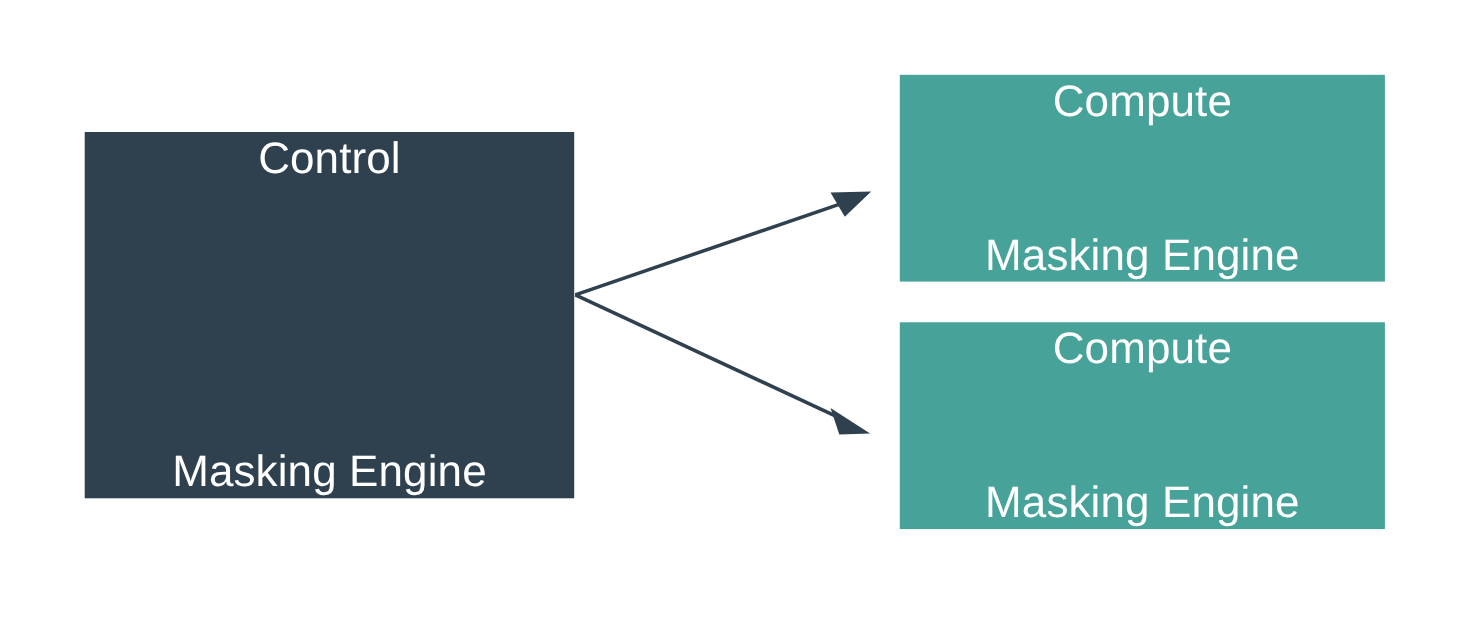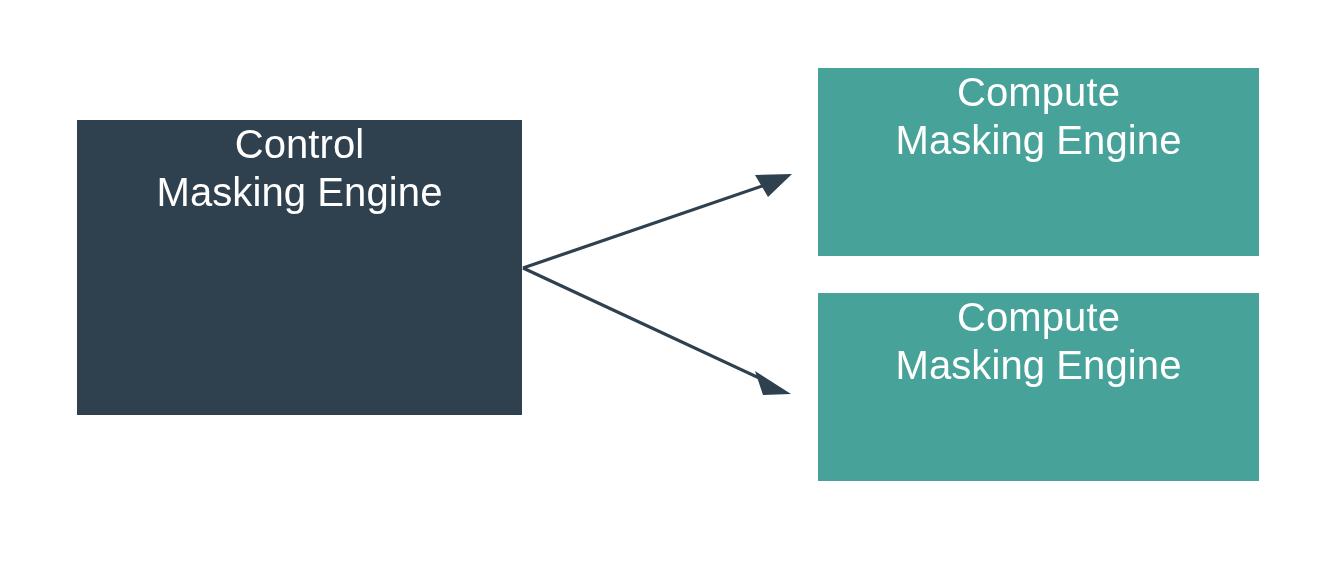--- a/index.html
+++ b/index.html
@@ -18,39 +18,39 @@
     height: 566px;
     background: #ffffff;
     overflow: hidden;
   }
   .node-box {
     position: absolute;
     box-sizing: border-box;
     display: flex;
     flex-direction: column;
     align-items: center;
-    justify-content: flex-start;
+    justify-content: space-between;
     text-align: center;
     color: #ffffff;
     font-family: "Liberation Sans", sans-serif;
     font-size: 40px;
     font-weight: 400;
     line-height: 1.20;
     letter-spacing: 0.1px;
   }
   .node-line {
     display: block;
     white-space: nowrap;
   }
   
   #control-node {
     left: 77px;
     top: 120px;
     width: 445px;
-    height: 295px;
+    height: 333px;
     background: #2f404f;
   }
   
   #compute-node-1 {
     left: 818px;
     top: 68px;
     width: 441px;
     height: 188px;
     background: #47a299;
   }

